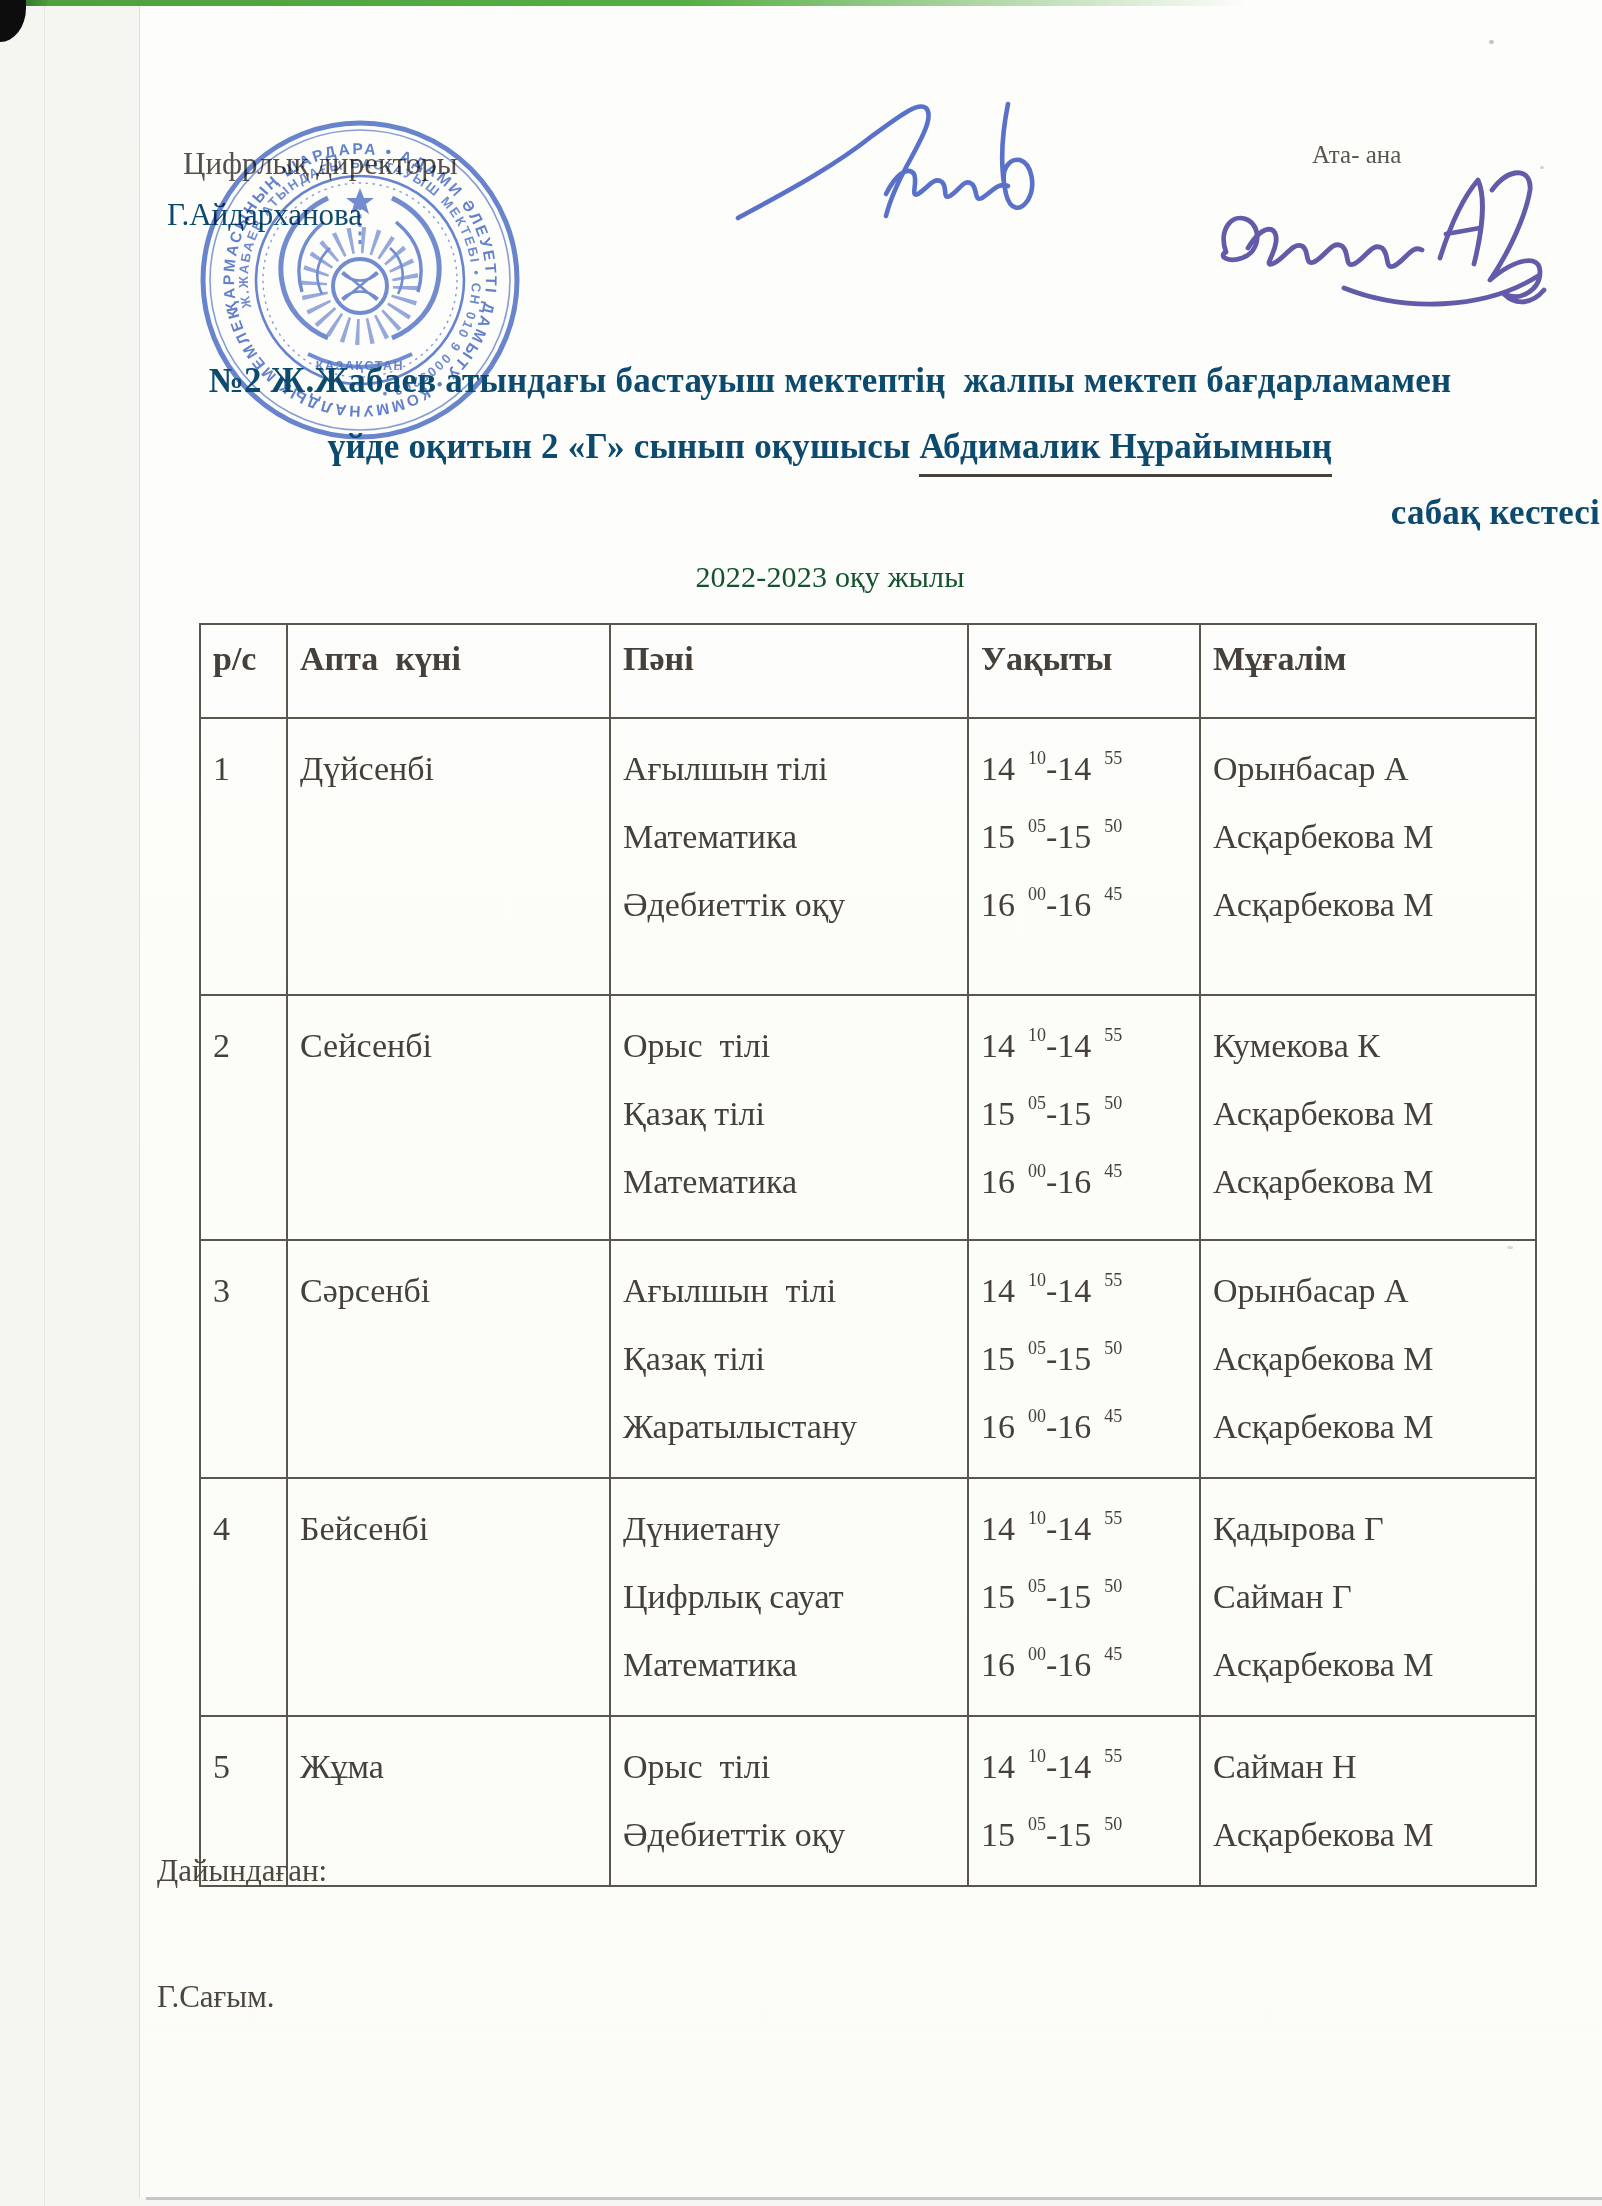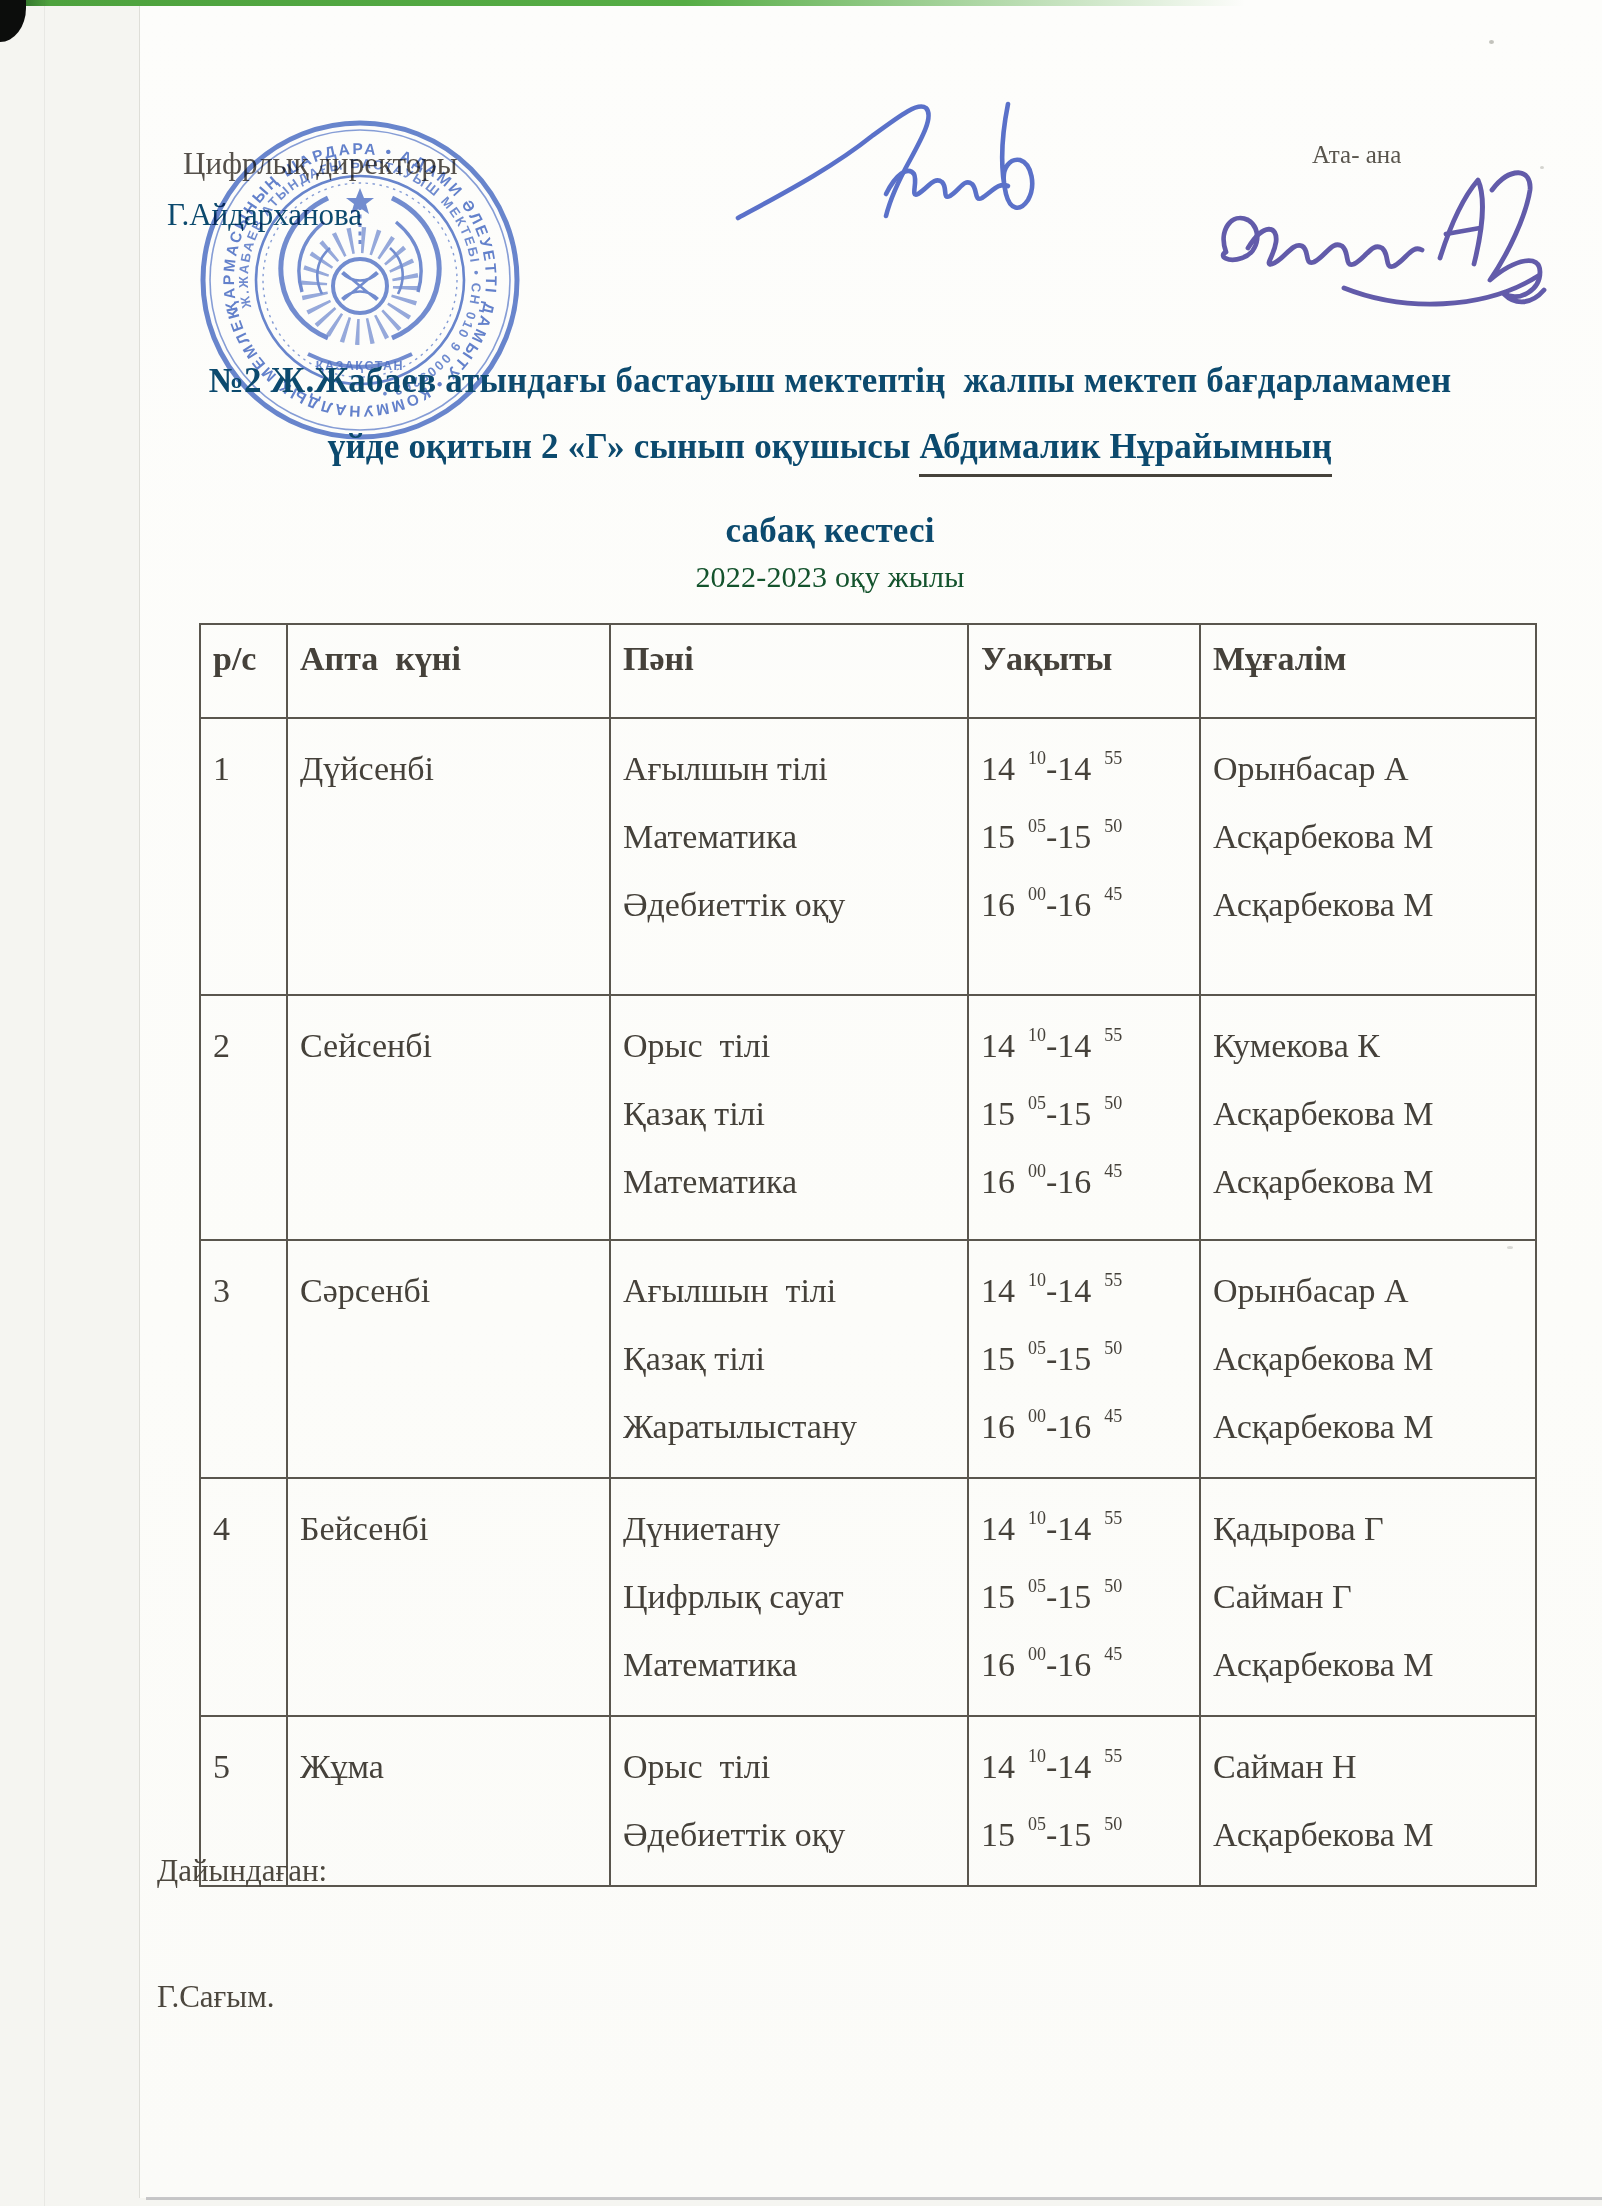--- a/index.html
+++ b/index.html
@@ -41,21 +41,21 @@
   .director-name{left:167px;top:199px;font-size:31px;color:#0c4a6e;}
   .parent-label{left:1312px;top:142px;font-size:25px;color:#5a564e;}
 
   .title-line{
     position:absolute;left:60px;width:1540px;text-align:center;
     font-weight:bold;font-size:35px;color:#0c4a6e;white-space:pre-wrap;
     letter-spacing:.2px;line-height:1.1;
   }
   .title-1{top:362px;}
   .title-2{top:428px;}
-  .title-3{top:512px;}
+  .title-3{top:494px;text-align:right;}
   .title-4{top:560px;font-weight:normal;font-size:30px;color:#14532d;}
   .u-underline{border-bottom:3px solid #46423a;padding-bottom:8px;}
 
   table.schedule{
     position:absolute;left:199px;top:623px;width:1336px;
     border-collapse:collapse;table-layout:fixed;
     font-size:34px;color:#45413a;
   }
   table.schedule th,table.schedule td{
     border:2px solid #5a564e;vertical-align:top;text-align:left;

